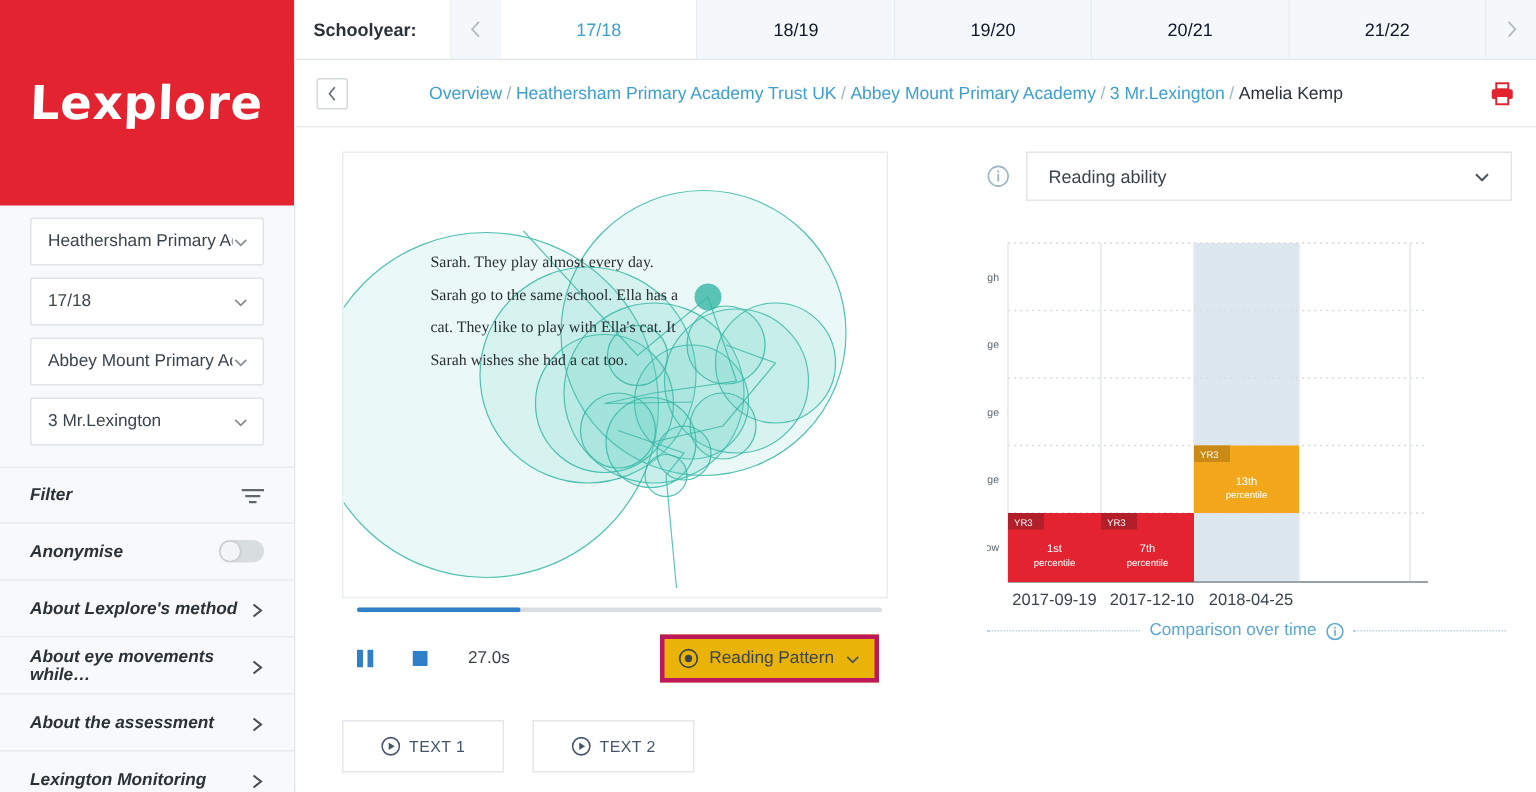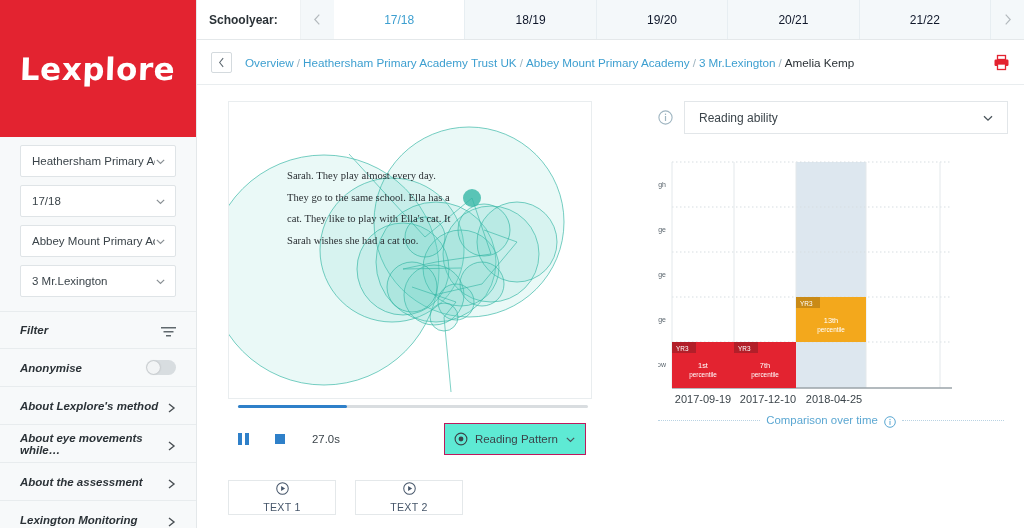--- a/index.html
+++ b/index.html
@@ -84,20 +84,21 @@
     font-size: 12px; color: #0f172a; border-right: 1px solid #e7eef2;
     cursor: pointer; background: #f4f8fa;
   }
   .yb-tab.active { background: #ffffff; color: #3d9fd0; }
 
   
   .crumbbar {
     height: 45px; display: flex; align-items: center;
     padding: 0 14px 0 14px; border-bottom: 1px solid #e9edef;
     background: #ffffff;
+    gap: 41px;
   }
   .back-btn {
     width: 21px; height: 21px; border: 1px solid #d4dade; border-radius: 2px;
     display: flex; align-items: center; justify-content: center;
     margin-right: 13px; flex: 0 0 21px; cursor: pointer; background: #fff;
   }
   .crumbs { flex: 1; font-size: 11.7px; color: #3d9fd0; white-space: nowrap; }
   .crumbs a { color: #3d9fd0; text-decoration: none; cursor: pointer; }
   .crumbs .sepc { color: #9fb5c1; margin: 0 3px; }
   .crumbs .cur { color: #2b3237; }
@@ -122,30 +123,29 @@
   .seek {
     height: 3px; background: #d9dde0; position: relative;
     margin: 0 4px 0 10px; border-radius: 2px;
   }
   .seek .fill { position: absolute; left: 0; top: 0; height: 3px; width: 31%; background: #2f80c9; border-radius: 2px; }
   .ctrl-row { display: flex; align-items: center; margin-top: 15px; padding: 0 6px 0 10px; gap: 16px; }
   .ic-btn { cursor: pointer; margin-right: 10px; display: flex; }
   .time { font-size: 11.4px; color: #3b444a; }
   .rp-btn {
     margin-left: auto; height: 32px; min-width: 131px;
-    border: 1px solid #be185d; background: #5eead4; display: flex;
+    border: 3px solid #be185d; background: #eab308; display: flex;
     align-items: center; padding: 0 9px; gap: 7px; cursor: pointer;
   }
   .rp-btn .lbl { font-size: 11.5px; color: #3b444a; flex: 1; }
   .text-btns { display: flex; gap: 19px; margin-top: 25px; padding-left: 0; }
   .text-btn {
     width: 108px; height: 35px; border: 1px solid #e4e8ea; background: #fff;
     display: flex; align-items: center; justify-content: center; gap: 6px;
     cursor: pointer;
-    flex-direction: column;
   }
   .text-btn .lbl { font-size: 10.6px; color: #46566a; letter-spacing: .3px; }
 
   
   .chart-col { flex: 1; padding-left: 66px; }
   .chart-head { display: flex; align-items: center; gap: 11px; }
   .info-ic { width: 15px; height: 15px; flex: 0 0 15px; cursor: pointer; }
   .ra-sel {
     flex: 1; height: 33px; border: 1px solid #e2e6e9; background: #fff;
     display: flex; align-items: center; padding: 0 13px 0 14px; cursor: pointer;
@@ -336,21 +336,21 @@
             </g>
             <circle cx="243" cy="96" r="9" fill="#35b6a5" fill-opacity="0.8"></circle>
             <g stroke="#35b6a5" stroke-opacity="0.8" stroke-width="0.8" fill="none">
               <path d="M120 52 L196 135 L243 96 L262 152 L207 160 L174 167 L232 166"></path>
               <path d="M183 185 L227 200 L215 215 L222 290"></path>
               <path d="M255 128 L288 140 L253 182 L205 193"></path>
             </g>
           </svg>
           <div class="story">
             <div>Sarah. They play almost every day.</div>
-            <div>They go to the same school. Ella has a</div>
+            <div>Sarah go to the same school. Ella has a</div>
             <div>cat. They like to play with Ella's cat. It</div>
             <div>Sarah wishes she had a cat too.</div>
           </div>
         </div>
 
         <div class="ctrls">
           <div class="seek">
               <span class="fill" style="width: 31%;"></span>
             </div>
           <div class="ctrl-row">

